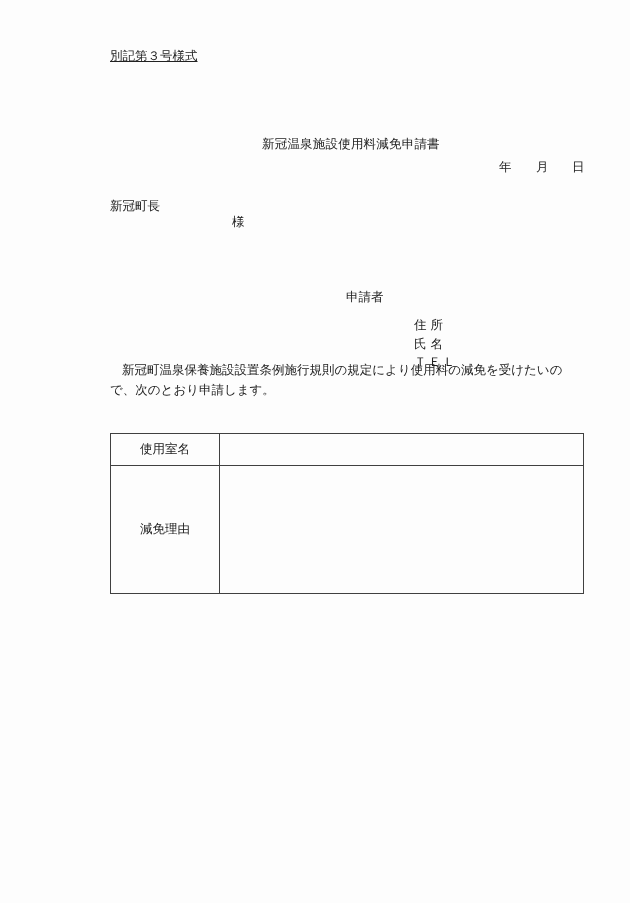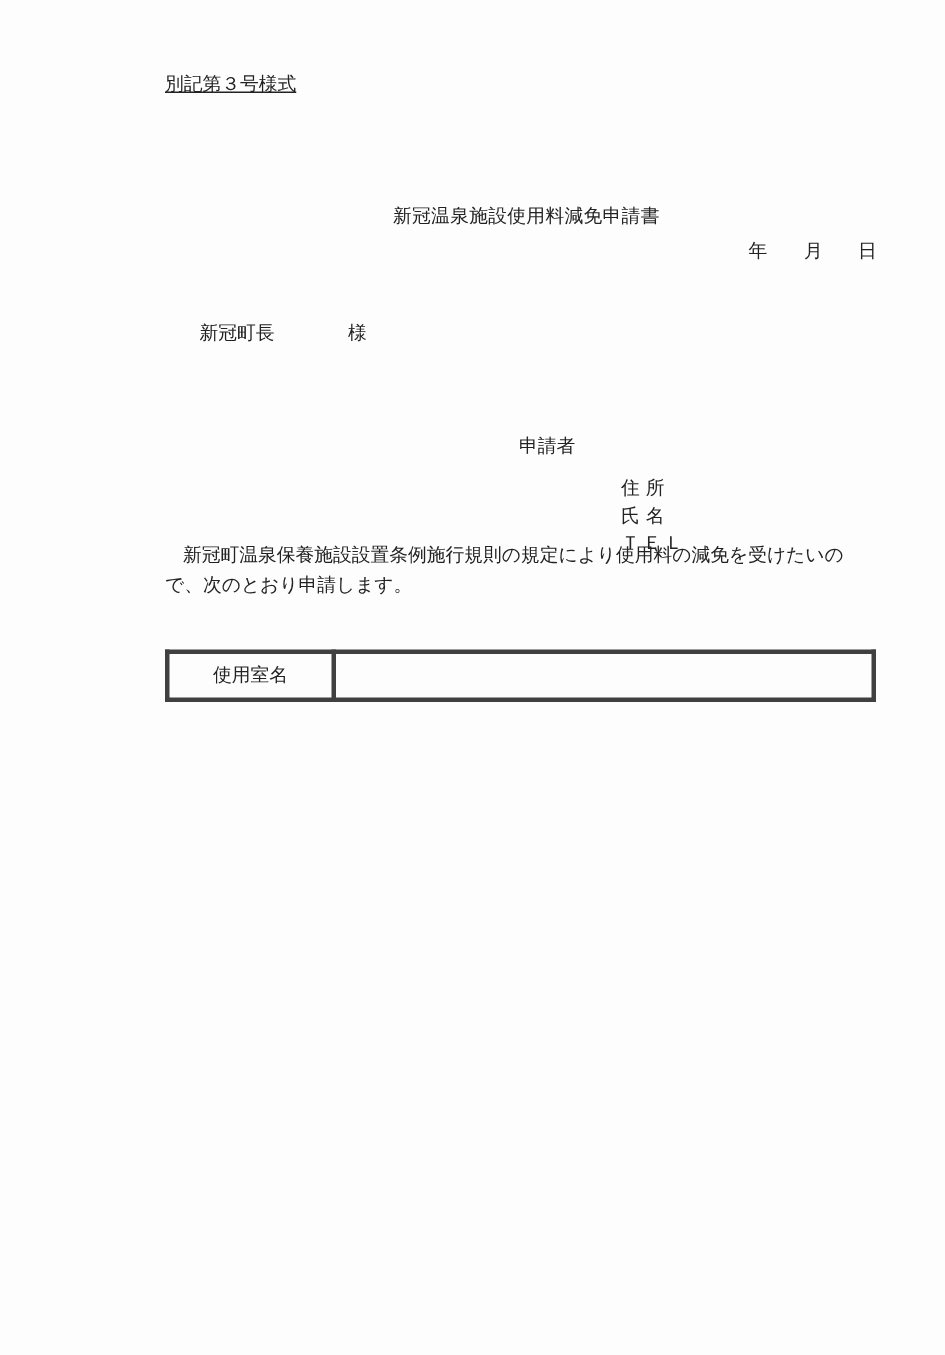--- a/index.html
+++ b/index.html
@@ -2,27 +2,27 @@
 <html><head>
 <meta charset="utf-8">
 <style>
   html, body { margin:0; padding:0; }
   body { width:630px; height:903px; background:#fdfdfd; position:relative; overflow:hidden;
          font-family:"DejaVu Serif","Liberation Serif",serif; color:#222; font-size:12.5px; }
   .abs { position:absolute; white-space:nowrap; }
   .form-no { left:110px; top:48px;text-decoration:underline; }
   .title { left:262px; top:104px; letter-spacing:0.2px;margin-top:32px; }
   .date { top:159px; }
-  .addressee { left:110px; top:214px;margin-left:23px; }
+  .addressee { left:110px; top:198px; }
   .sama { left:232px; top:214px; }
   .appl-label { left:346px; top:289px; }
   .field { left:414px;margin-top:47px; }
   .body-text { left:110px; top:361px; width:474px; white-space:normal; line-height:20px; text-indent:12px;font-family:Liberation Mono, monospace; }
   table.form { position:absolute; left:110px; top:433px; width:474px; border-collapse:collapse; }
-  table.form td { border:3px solid #404040; padding:0; }
+  table.form td { border:1px solid #404040; padding:0; }
   td.lbl { width:108px; text-align:center; }
   .r1 { height:32px; }
   .r2 { height:34px; }
   .r3 { height:128px; }
   .dt-line { position:relative; height:16px; }
   .dt-line span { position:absolute; top:0; }
 </style>
 </head>
 <body>
 
@@ -42,14 +42,18 @@
 <div class="abs field" style="top:307px;letter-spacing:2px">ＴＥＬ</div>
 
 <div class="abs body-text">新冠町温泉保養施設設置条例施行規則の規定により使用料の減免を受けたいので、次のとおり申請します。</div>
 
 <table class="form">
   <tbody>
       <tr class="r1">
     <td class="lbl">使用室名</td>
     <td></td>
   </tr>
+  <tr class="r3">
+    <td class="lbl">減免理由</td>
+    <td></td>
+  </tr>
 </tbody>
   </table>
 
 </body></html>

